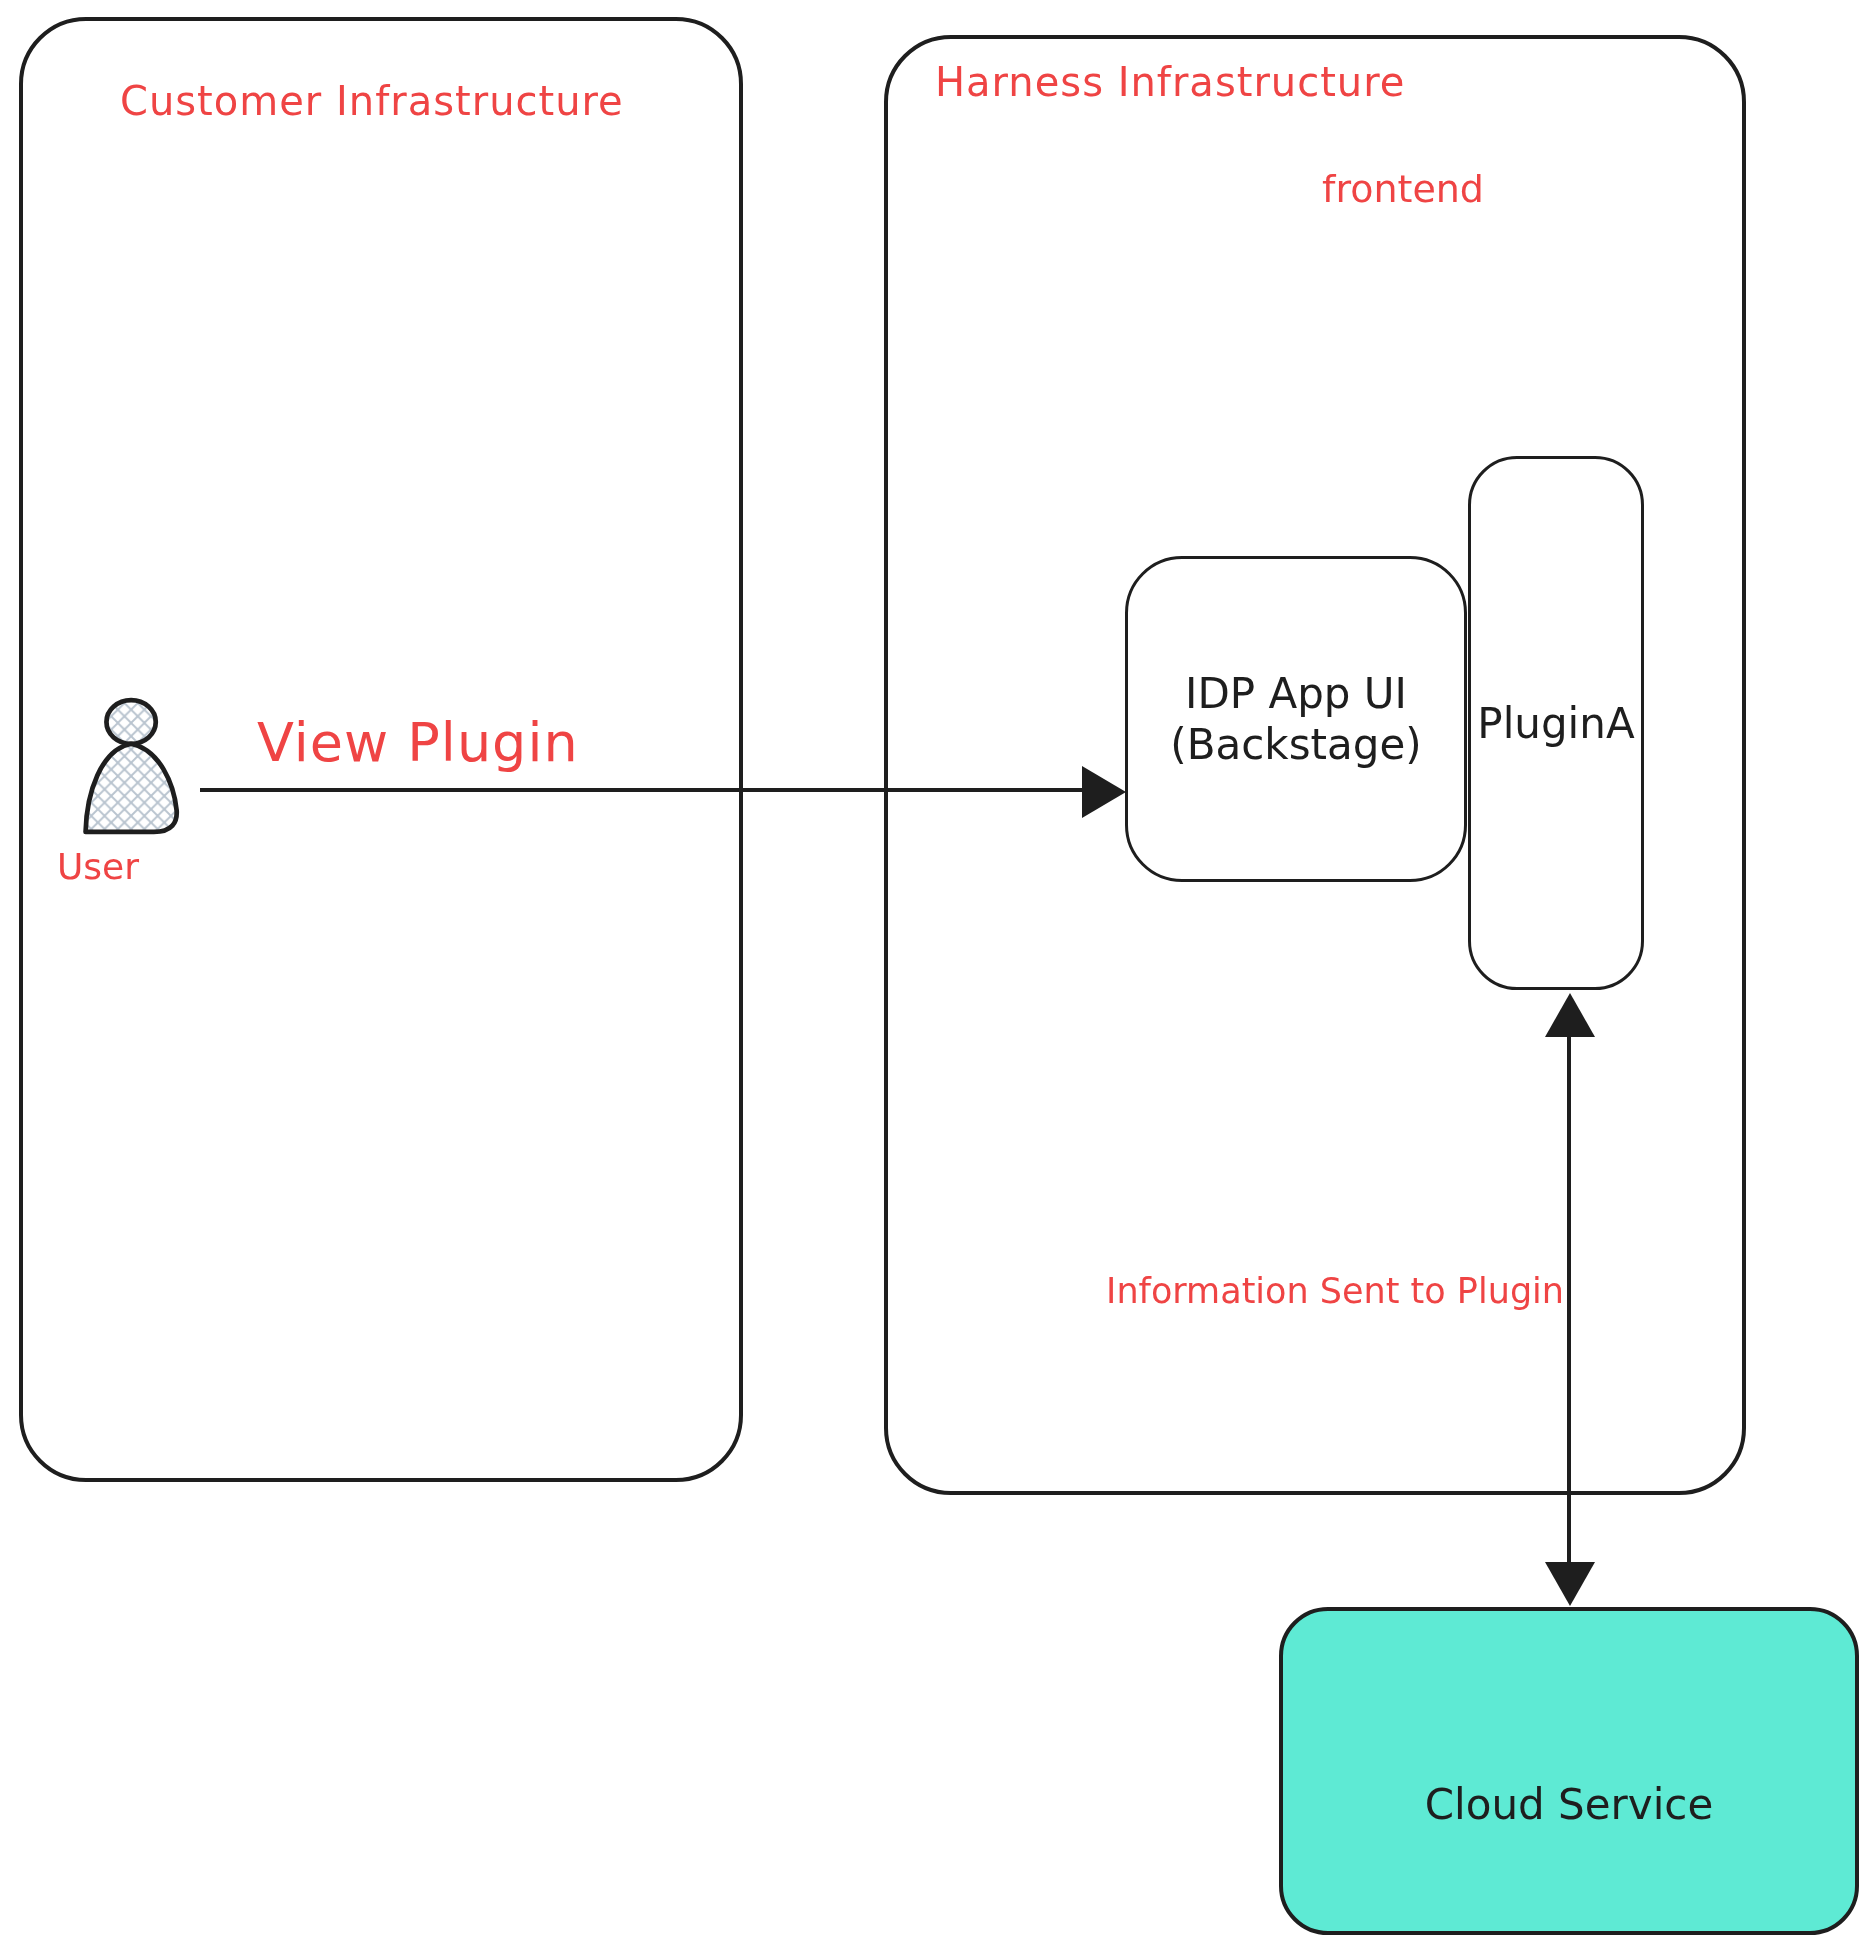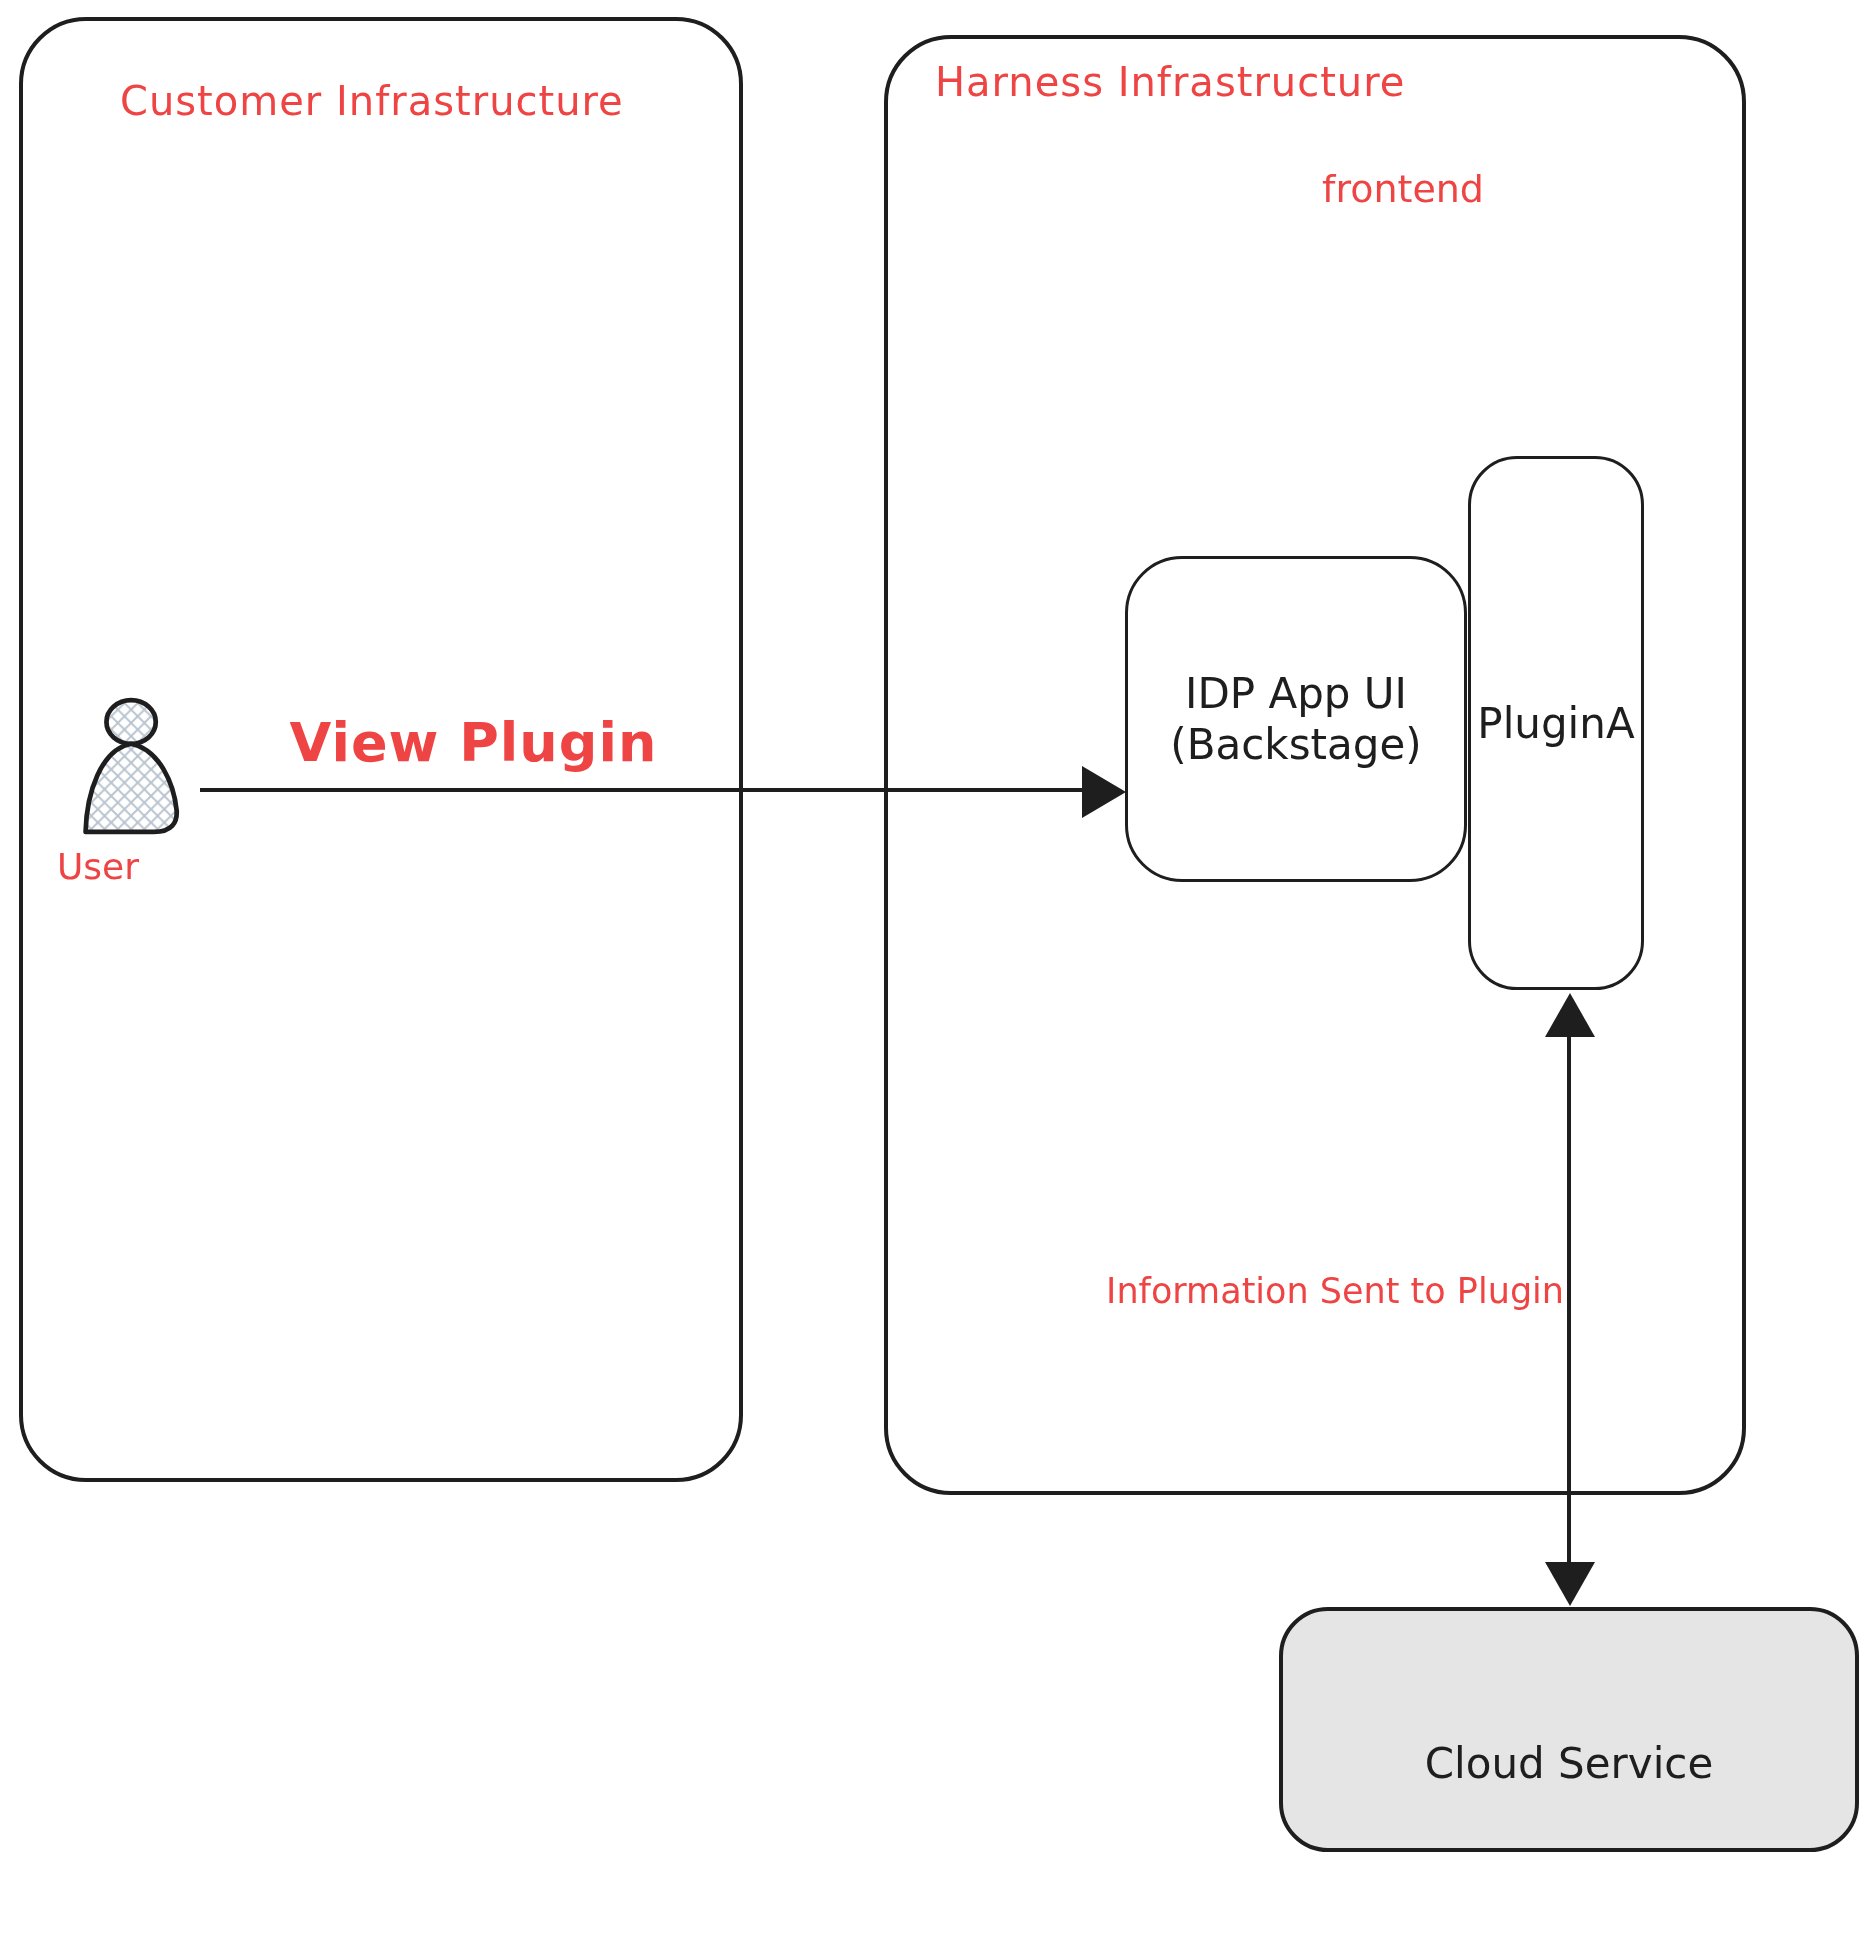--- a/index.html
+++ b/index.html
@@ -53,34 +53,34 @@
   
   #customer-box { left: 19px; top: 17px; width: 724px; height: 1465px; }
   #customer-title { left: 120px; top: 78px; width: 485px; text-align: center; }
   
   #harness-box { left: 884px; top: 35px; width: 862px; height: 1460px; }
   #harness-title { left: 935px; top: 59px; }
   #frontend-label { left: 1265px; top: 167px; width: 276px; text-align: center; }
   
   #idp-box { left: 1125px; top: 556px; width: 342px; height: 326px; border-radius: 57px; border-width: 3.8px; }
   #plugin-box { left: 1468px; top: 456px; width: 176px; height: 534px; border-radius: 49px; border-width: 3.8px; }
-  #cloud-box { left: 1279px; top: 1607px; width: 580px; height: 245px; border-radius: 49px; background: #e5e5e5; padding-top: 67px; }
+  #cloud-box { left: 1279px; top: 1607px; width: 580px; height: 328px; border-radius: 49px; background: #5eead4; padding-top: 67px; }
   
   #user-figure { position: absolute; left: 78px; top: 696px; width: 110px; height: 143px; }
   #user-label { left: 57px; top: 846px; width: 152px; text-align: left; font-size: 36px; }
   
   .arrow-line { position: absolute; background: #1e1e1e; }
   #arrow-view-line { left: 200px; top: 788px; width: 886px; height: 3.8px; }
   #arrow-view-head {
     position: absolute; left: 1082px; top: 766px; width: 0; height: 0;
     border-left: 44px solid #1e1e1e;
     border-top: 26px solid transparent;
     border-bottom: 26px solid transparent;
   }
-  #view-plugin-label { left: 257px; top: 711px; width: 433px; text-align: center; font-size: 54px; font-weight: 700; letter-spacing: 1px; }
+  #view-plugin-label { left: 257px; top: 711px; width: 433px; text-align: left; font-size: 54px; font-weight: 400; letter-spacing: 1px; }
   #arrow-info-line { left: 1567px; top: 1031px; width: 3.8px; height: 535px; }
   #arrow-info-head-up {
     position: absolute; left: 1545px; top: 993px; width: 0; height: 0;
     border-bottom: 44px solid #1e1e1e;
     border-left: 25px solid transparent;
     border-right: 25px solid transparent;
   }
   #arrow-info-head-down {
     position: absolute; left: 1545px; top: 1562px; width: 0; height: 0;
     border-top: 44px solid #1e1e1e;

